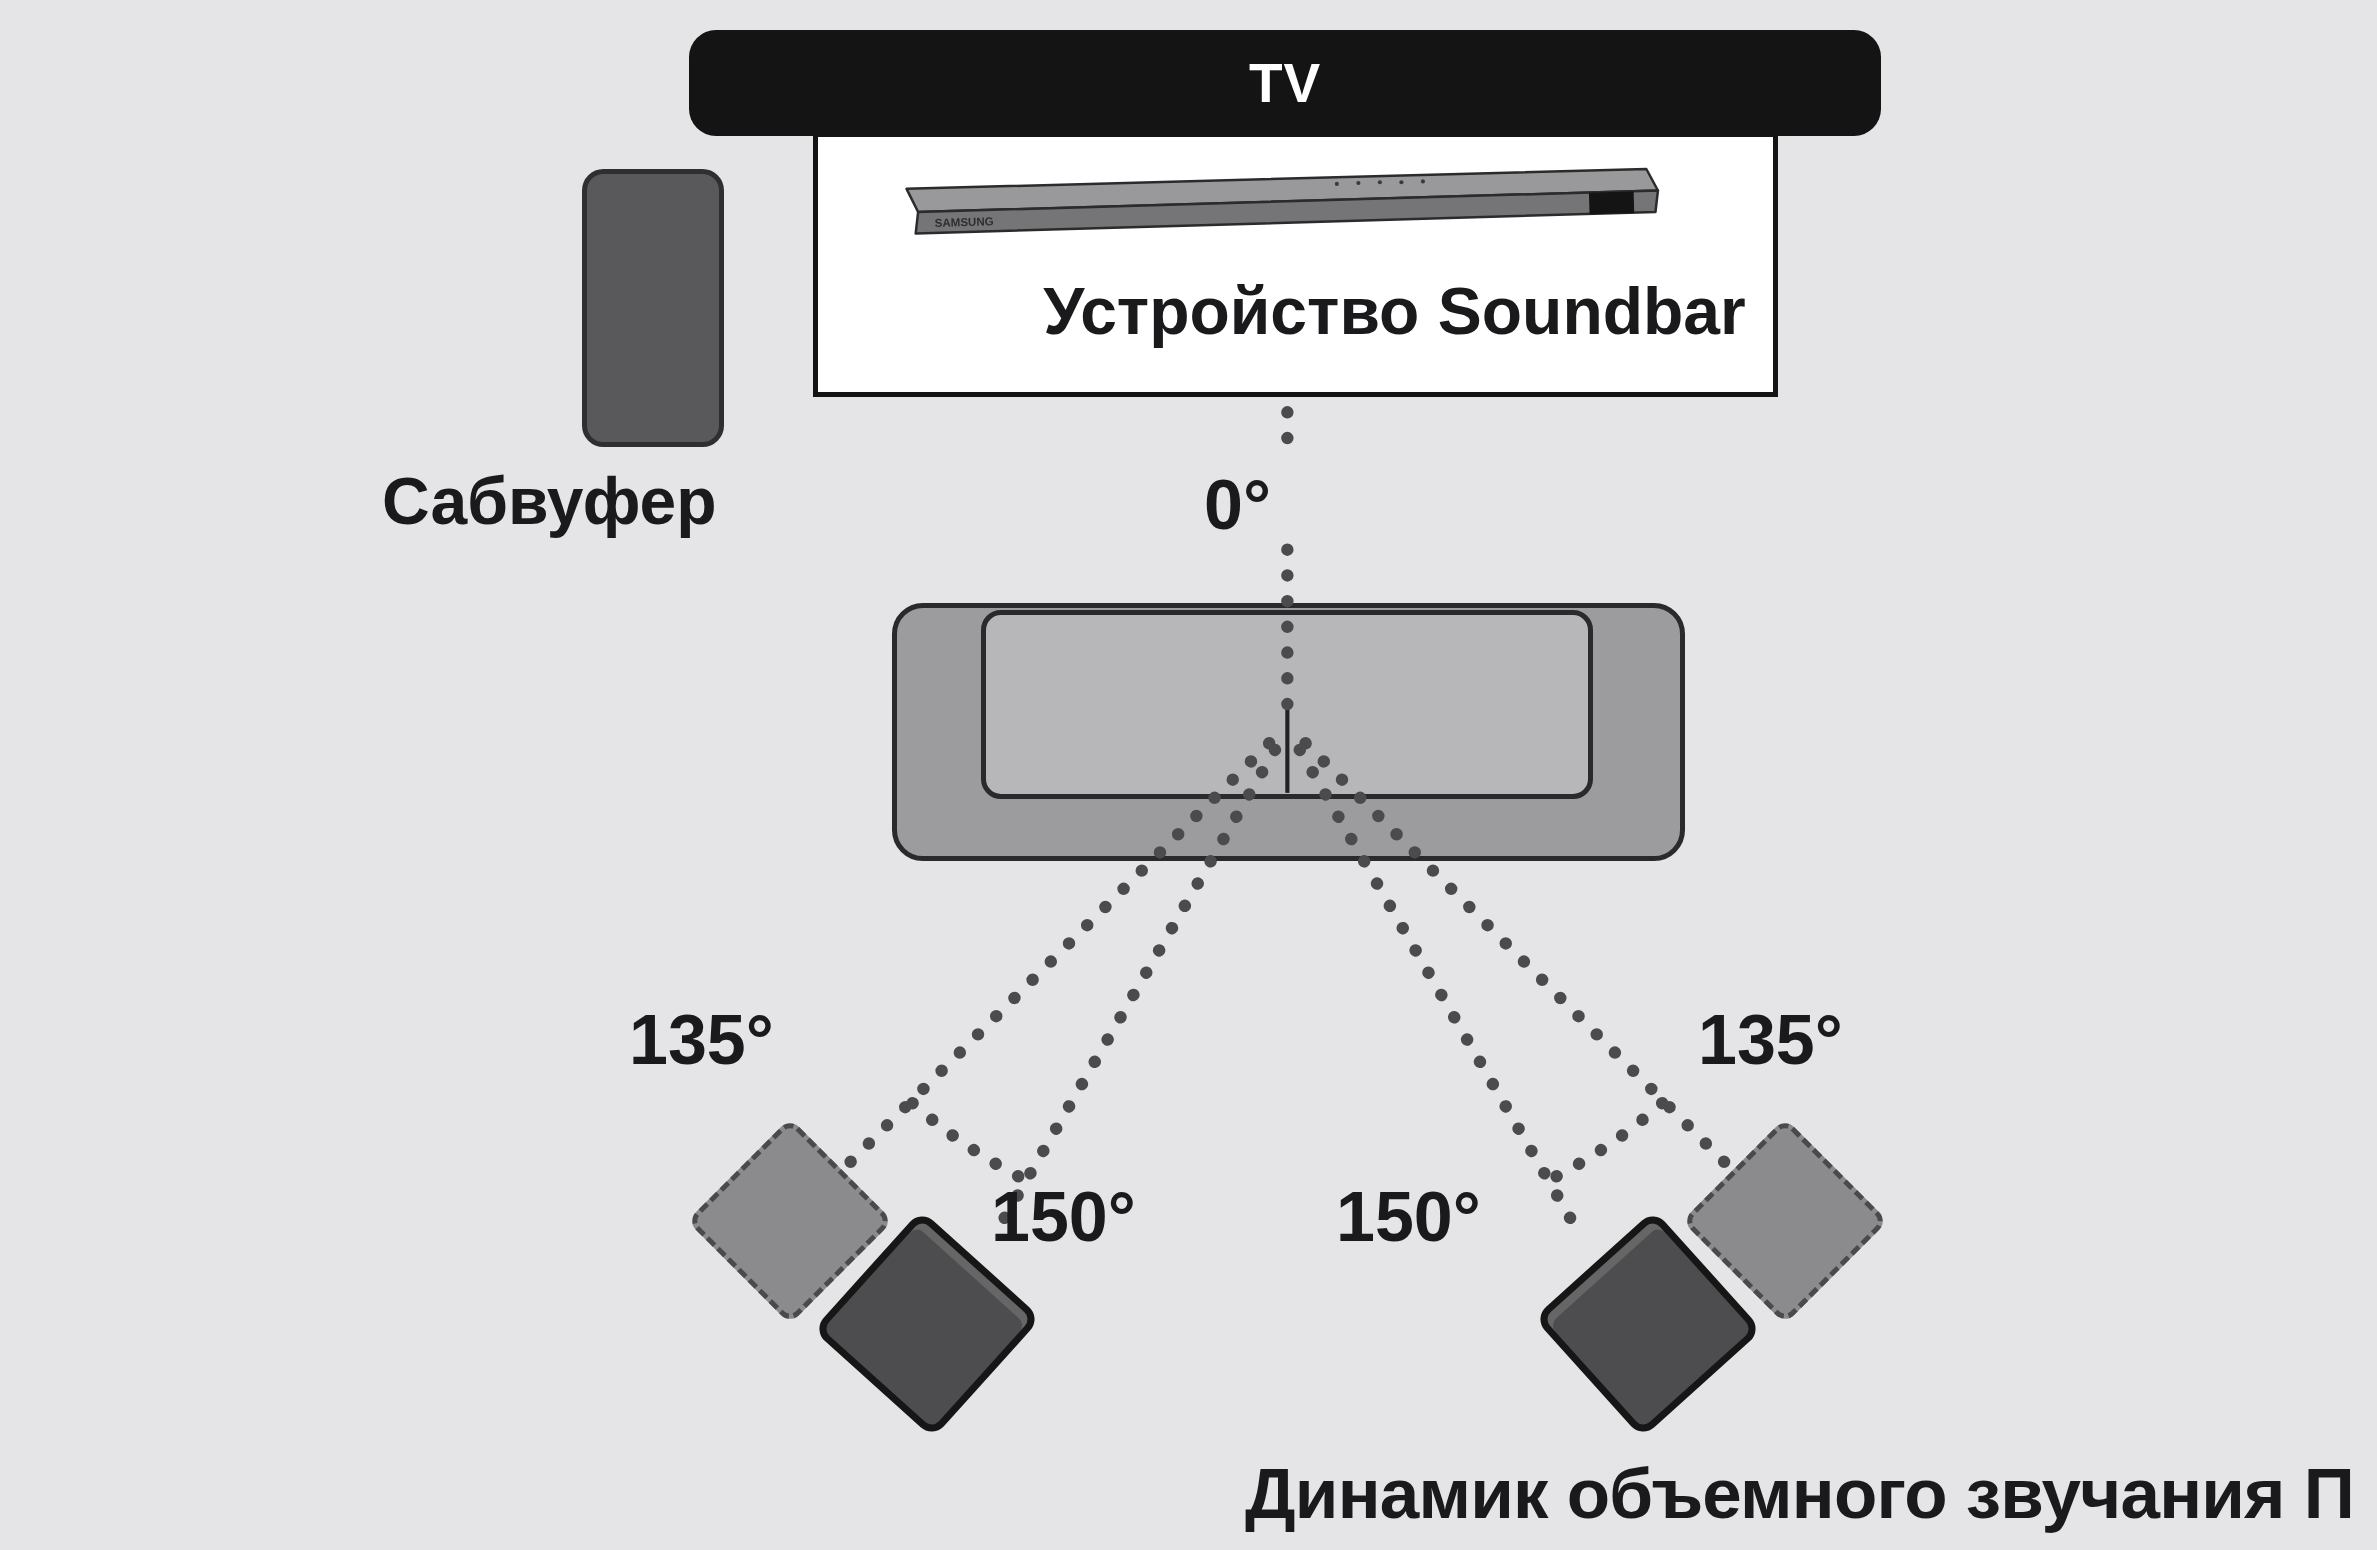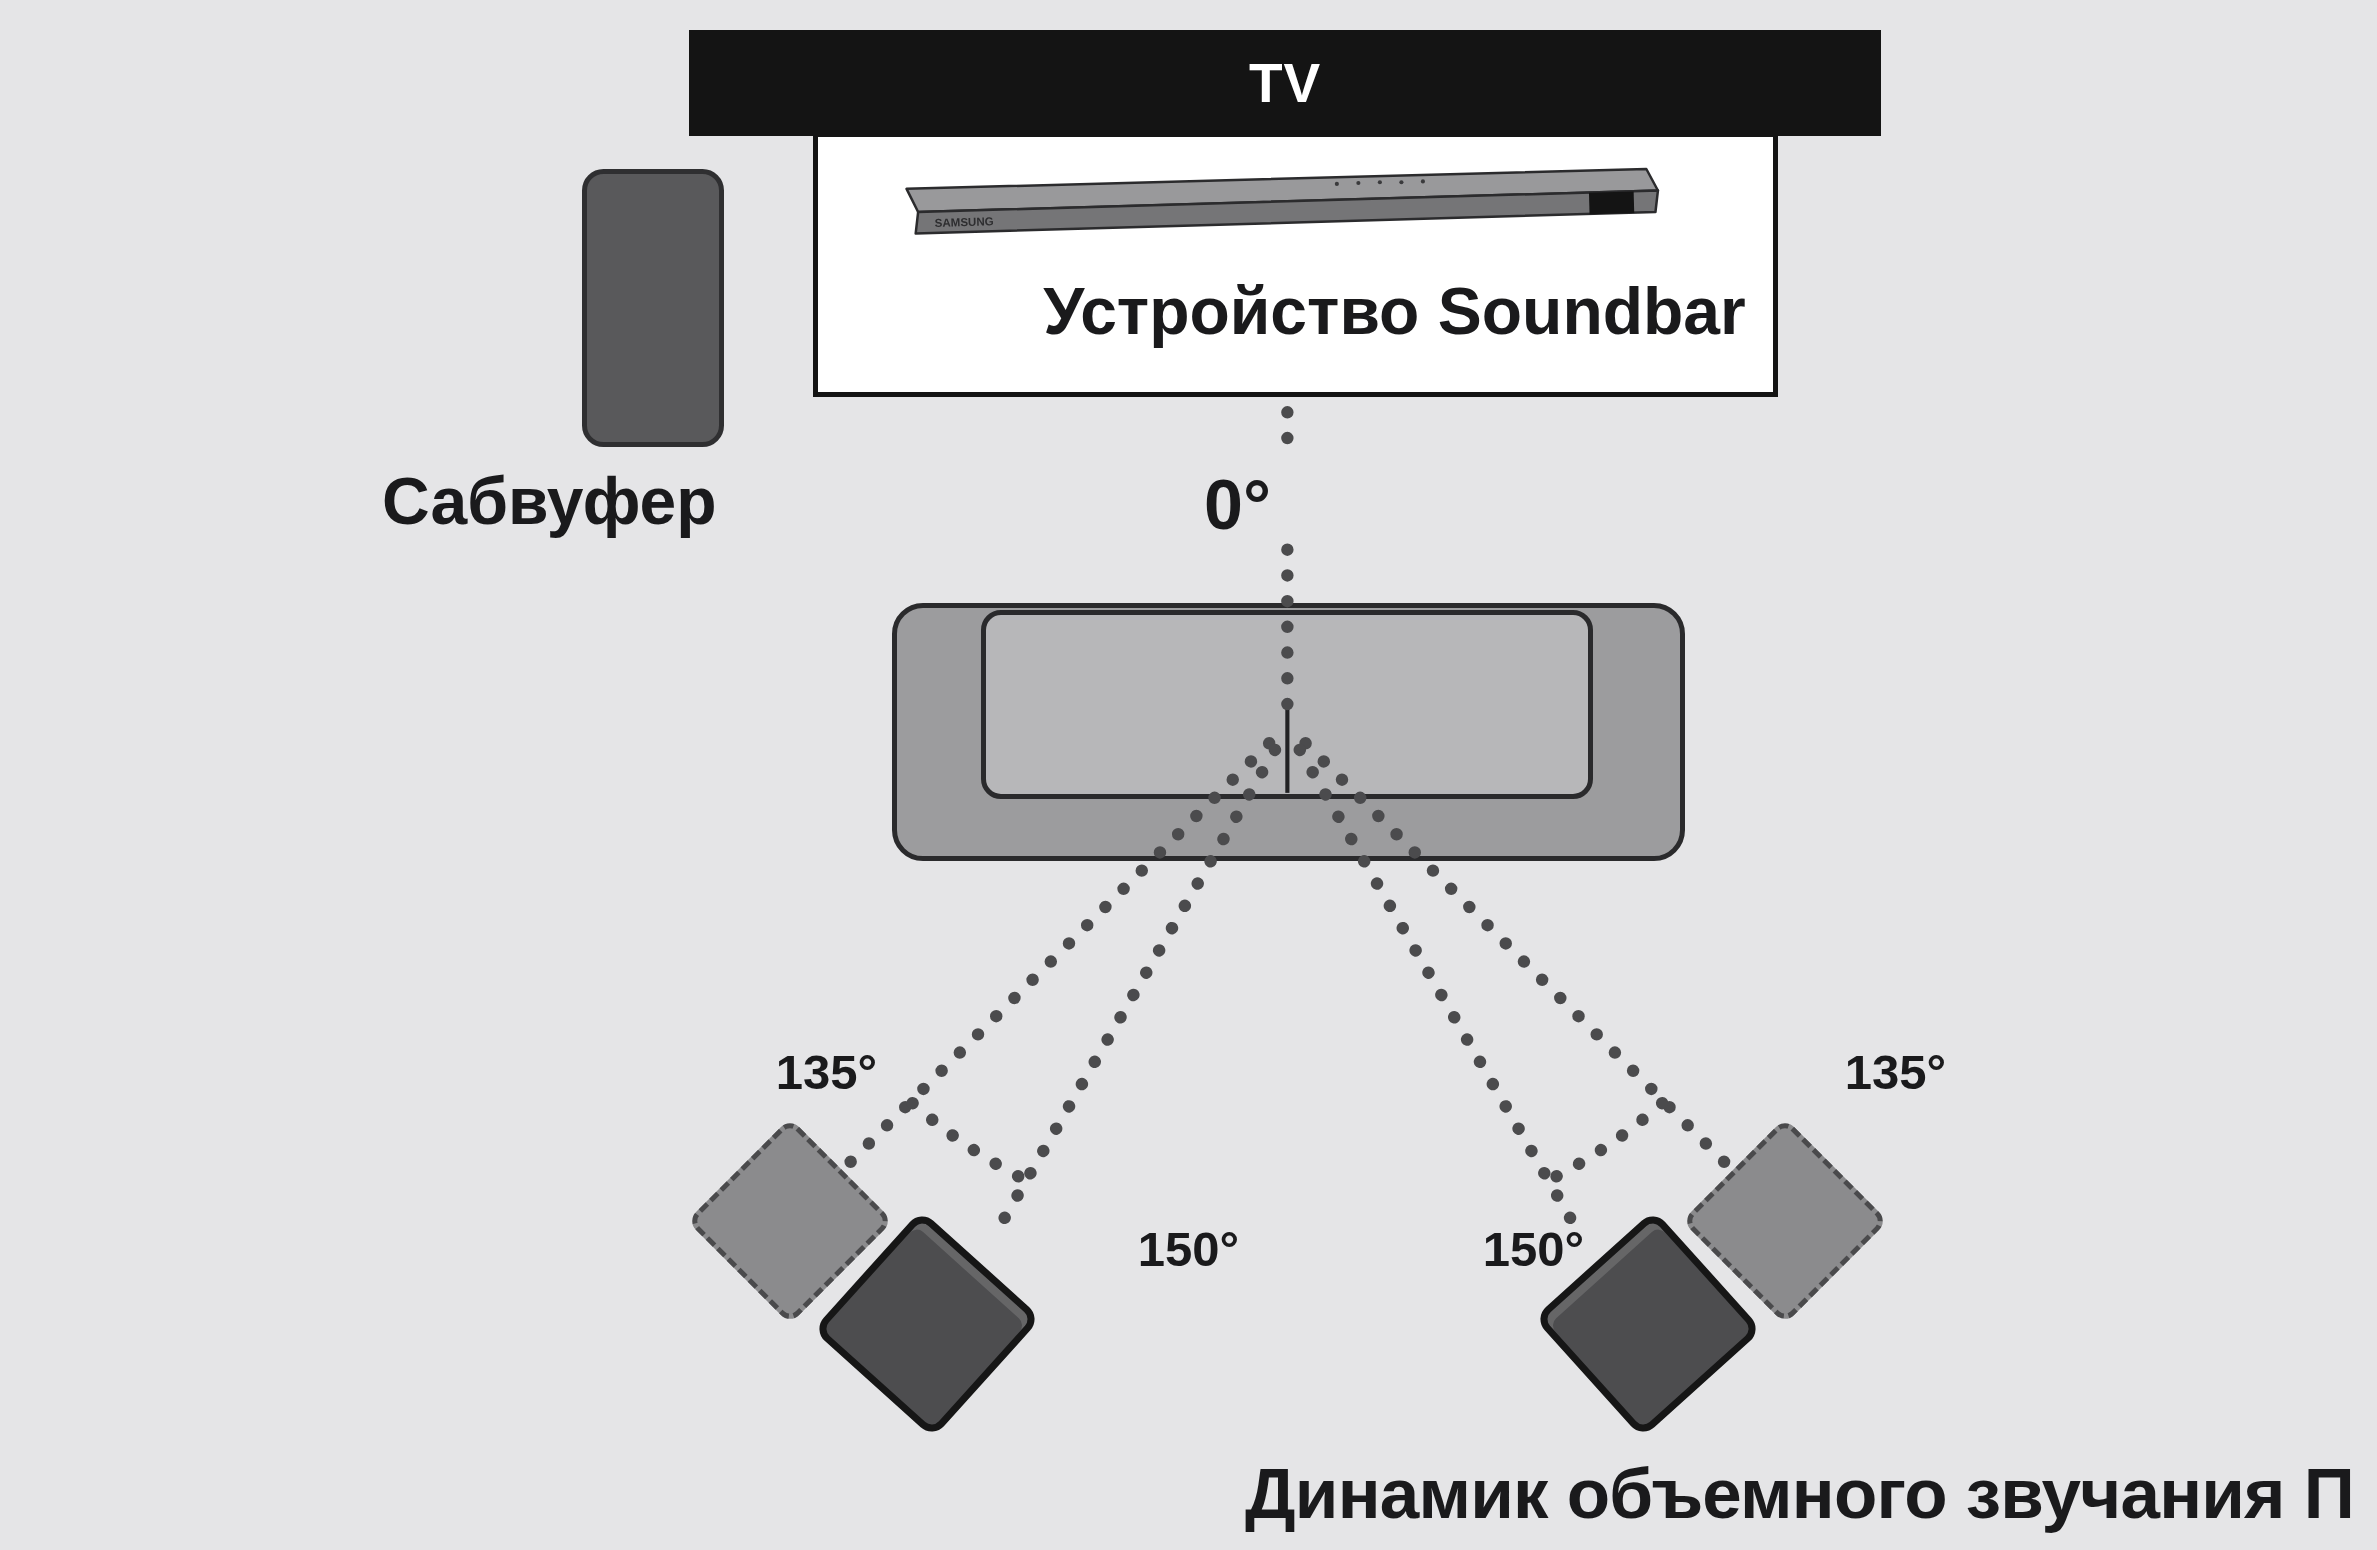--- a/index.html
+++ b/index.html
@@ -15,20 +15,21 @@
     background:#e5e5e7;
     overflow:hidden;
   }
   .abs { position:absolute; }
 
   .tv-bar {
     left:689px; top:30px; width:1192px; height:106px;
     background:#141414;
     display:flex; align-items:center; justify-content:center;
     z-index:5;
+    border-radius:27px;
   }
   .tv-label {
     color:#ffffff; font-size:55px; font-weight:700; letter-spacing:0.8px;
   }
 
   .soundbar-panel {
     left:813px; top:132px; width:965px; height:265px;
     background:#ffffff;
     border:5px solid #141414;
     box-sizing:border-box;
@@ -54,24 +55,23 @@
     font-size:66px; font-weight:700;
   }
 
   .angle-0 {
     left:1159px; top:465px; width:157px;
     text-align:center;
     font-size:70px; font-weight:700;
     z-index:6;
   }
   .angle-lbl {
-    width:248px; text-align:right;
-    font-size:49px; font-weight:700;
+    width:248px; text-align:left;
+    font-size:70px; font-weight:700;
     z-index:6;
-    margin-top:44px;
   }
 
   .sofa-outer {
     left:892px; top:603px; width:793px; height:258px;
     background:#9c9c9e;
     border:5px solid #2a2a2c;
     border-radius:31px;
     box-sizing:border-box;
     z-index:2;
   }

